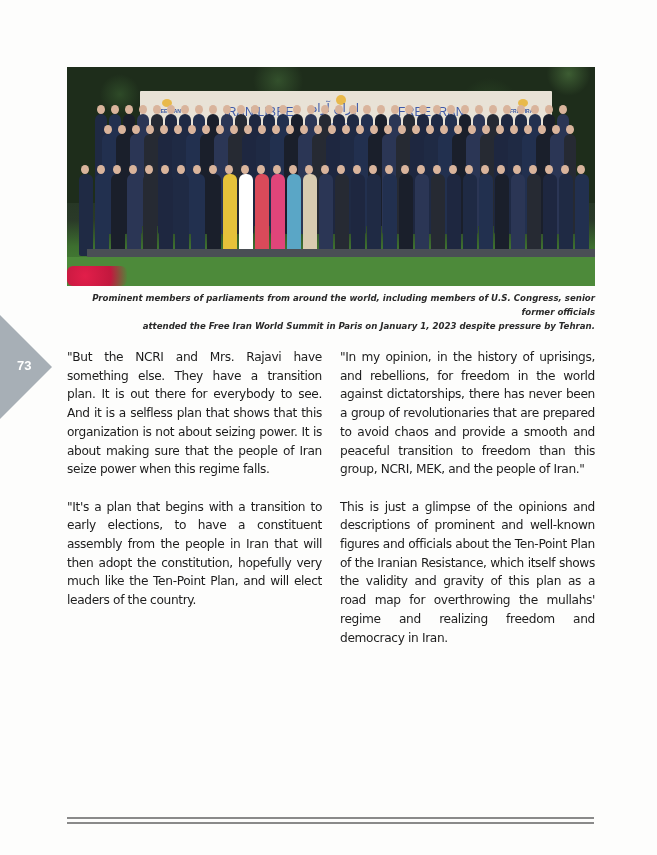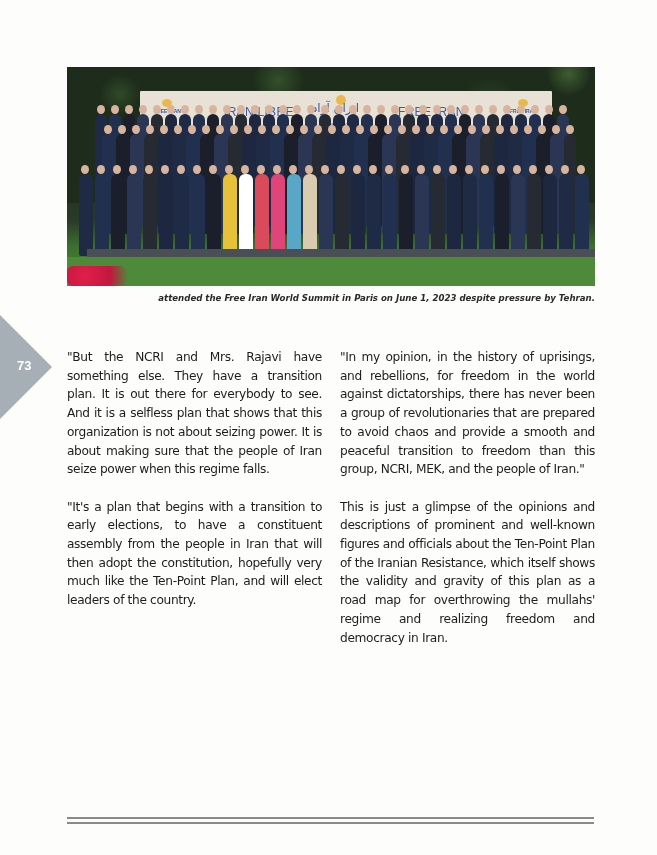--- a/index.html
+++ b/index.html
@@ -230,21 +230,22 @@
       <div class="person" style="left: 468px; height: 82px; width: 14px; background: rgb(30, 39, 64);"></div>
       <div class="person" style="left: 484px; height: 82px; width: 14px; background: rgb(31, 42, 68);"></div>
       <div class="person" style="left: 500px; height: 82px; width: 14px; background: rgb(34, 48, 79);"></div>
     </div>
   <div class="stage"></div>
   <div class="lawn"></div>
   <div class="flowers"></div>
 </div>
 
 <div class="caption">
-  <div>attended the Free Iran World Summit in Paris on June 1, 2023 despite pressure by Tehran.</div>
+  <div>Prominent members of parliaments from around the world, including members of U.S. Congress, senior former officials</div>
+  <div>attended the Free Iran World Summit in Paris on January 1, 2023 despite pressure by Tehran.</div>
 </div>
 
 <div class="page-marker"></div>
 <div class="page-num">73</div>
 
 <div class="col left">
   <p>"But the NCRI and Mrs. Rajavi have something else. They have a transition plan. It is out there for everybody to see. And it is a selfless plan that shows that this organization is not about seizing power. It is about making sure that the people of Iran seize power when this regime falls.</p>
   <p>"It's a plan that begins with a transition to early elections, to have a constituent assembly from the people in Iran that will then adopt the constitution, hopefully very much like the Ten-Point Plan, and will elect leaders of the country.</p>
 </div>
 

